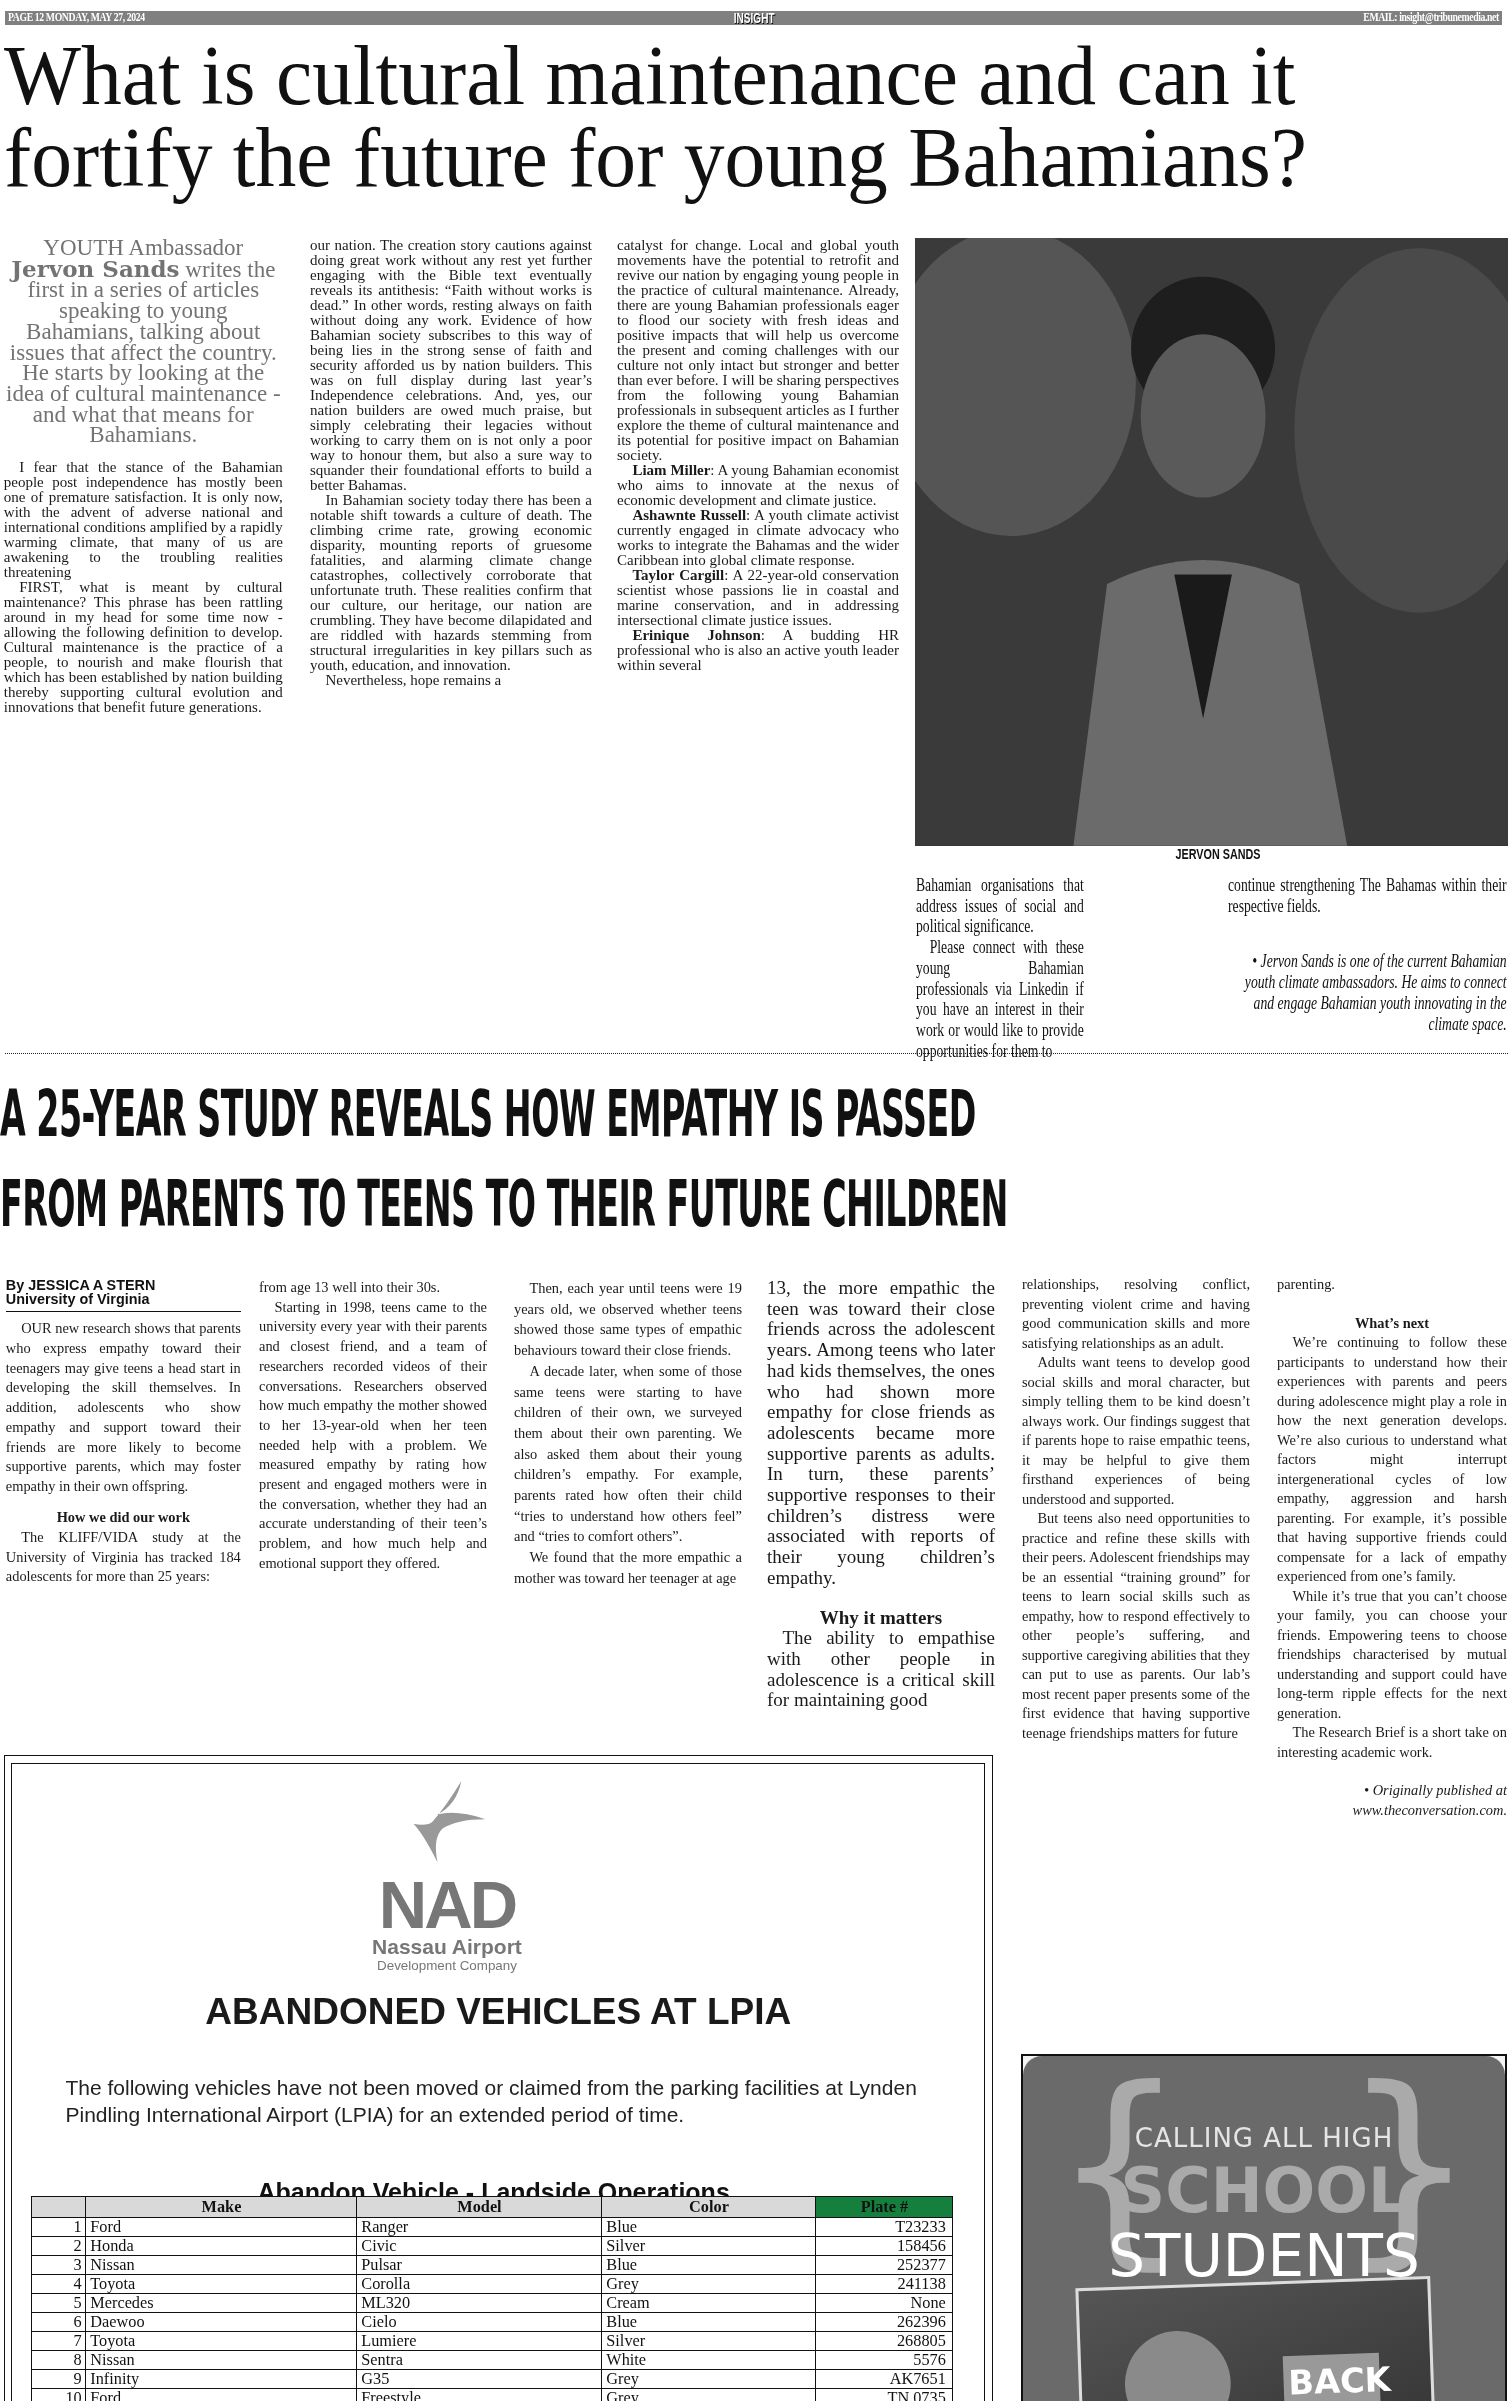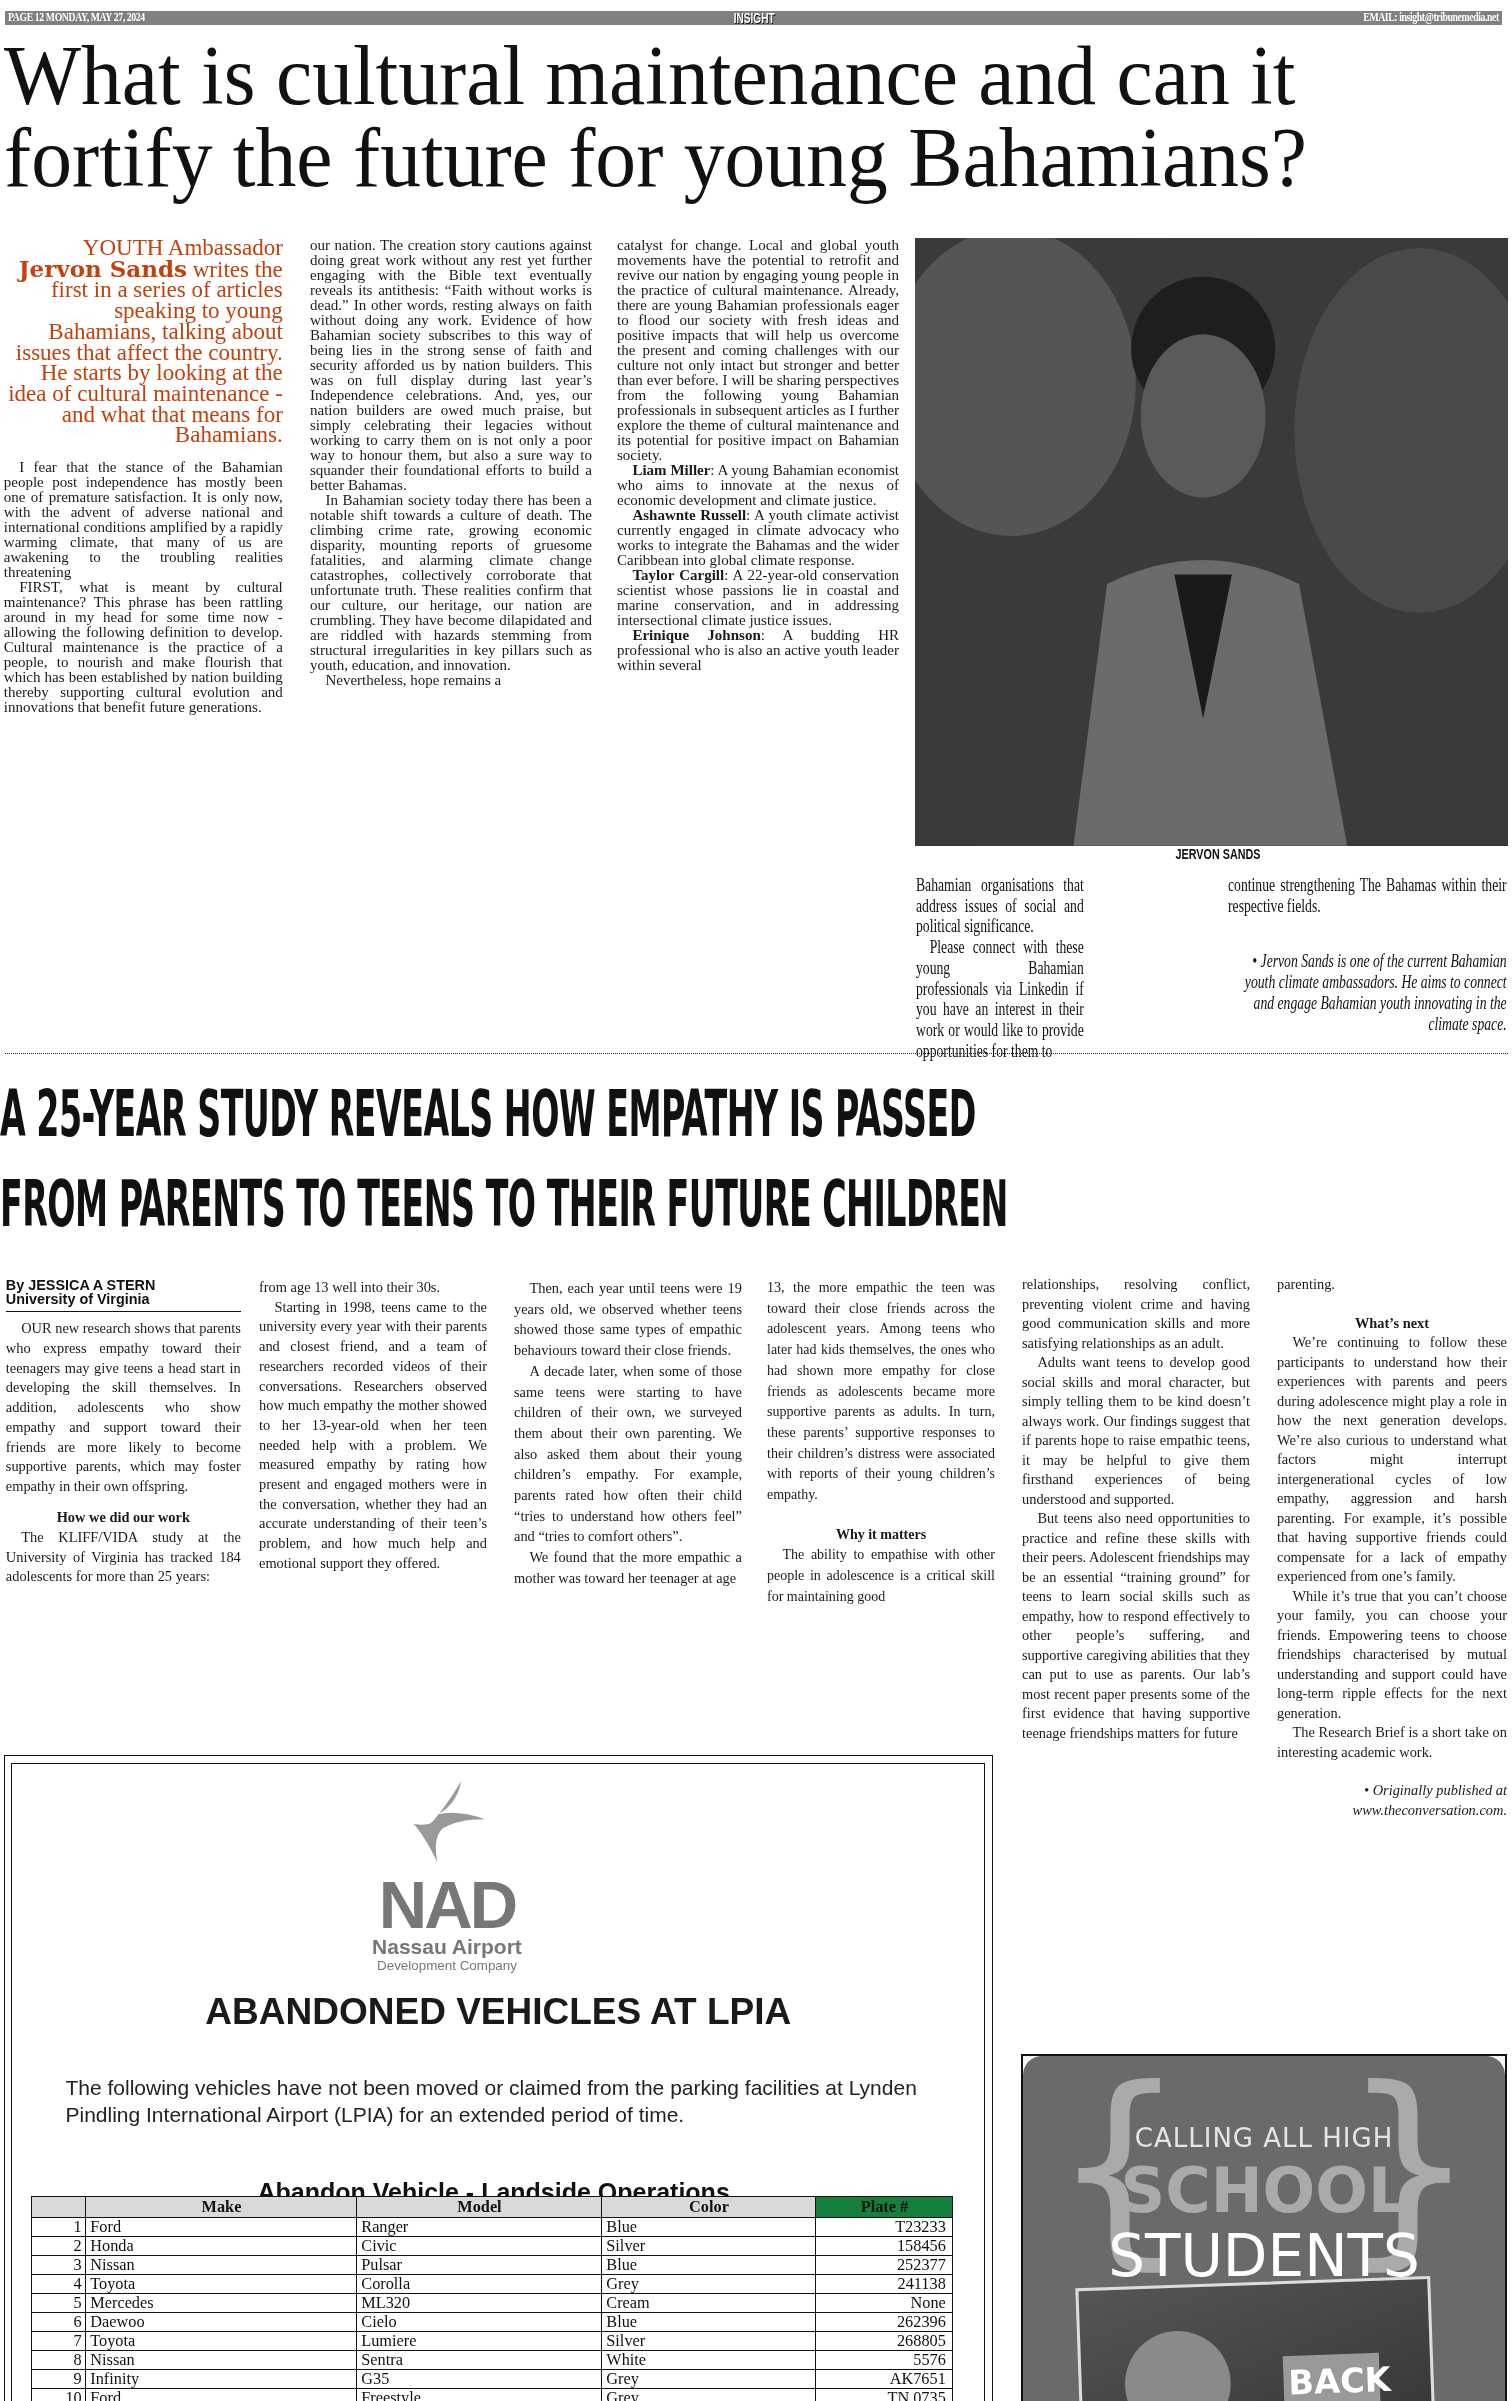--- a/index.html
+++ b/index.html
@@ -19,21 +19,21 @@
             transform: scaleX(0.7); text-shadow: 1px 1px 0 #000; }
 
   
   .h1 { left: 3.8px; top: 34px; width: 1508px; font-family: "Liberation Serif", serif; font-size: 85px;
         line-height: 82px; color: #111; white-space: nowrap; }
   .h1 div { transform: scaleX(0.96); transform-origin: left; }
 
   
   .col { font-family: "Liberation Serif", serif; font-size: 15px; line-height: 15px; text-align: justify; color: #1a1a1a; }
   .col p { text-indent: 15.4px; }
-  .intro { font-size: 24px; line-height: 20.7px; text-align: right; color: #c2410c; }
+  .intro { font-size: 24px; line-height: 20.7px; text-align: center; color: #737373; }
   .intro b { font-weight: 900; }
   .narrow { font-family: "Liberation Serif", serif; font-size: 19px; line-height: 20.7px; text-align: justify;
             transform: scaleX(0.72); transform-origin: left top; }
   .narrow p { text-indent: 19px; }
 
   .photo { left: 915px; top: 238px; width: 593px; height: 608px;
            background: radial-gradient(ellipse at 40% 30%, #777 0%, #4a4a4a 40%, #2a2a2a 100%); overflow: hidden; }
   .caption { left: 1105px; top: 846px; width: 226px; text-align: center; font-family: "Liberation Sans", sans-serif;
              font-weight: bold; font-size: 14.4px; transform: scaleX(0.75); }
 
@@ -168,21 +168,21 @@
 </div>
 <div class="abs col" style="left:259px; top:1278px; width:228px; font-size:14.4px; line-height:19.7px;">
   <p style="text-indent:0">from age 13 well into their 30s.</p>
   <p>Starting in 1998, teens came to the university every year with their parents and closest friend, and a team of researchers recorded videos of their conversations. Researchers observed how much empathy the mother showed to her 13-year-old when her teen needed help with a problem. We measured empathy by rating how present and engaged mothers were in the conversation, whether they had an accurate understanding of their teen’s problem, and how much help and emotional support they offered.</p>
 </div>
 <div class="abs col" style="left:514px; top:1278px; width:228px; font-size:14.4px; line-height:20.7px;">
   <p>Then, each year until teens were 19 years old, we observed whether teens showed those same types of empathic behaviours toward their close friends.</p>
   <p>A decade later, when some of those same teens were starting to have children of their own, we surveyed them about their own parenting. We also asked them about their young children’s empathy. For example, parents rated how often their child “tries to understand how others feel” and “tries to comfort others”.</p>
   <p>We found that the more empathic a mother was toward her teenager at age</p>
 </div>
-<div class="abs col" style="left:767px; top:1278px; width:228px; font-size:14px; line-height:20.7px;">
+<div class="abs col" style="left:767px; top:1278px; width:228px; font-size:19px; line-height:20.7px;">
   <p style="text-indent:0">13, the more empathic the teen was toward their close friends across the adolescent years. Among teens who later had kids themselves, the ones who had shown more empathy for close friends as adolescents became more supportive parents as adults. In turn, these parents’ supportive responses to their children’s distress were associated with reports of their young children’s empathy.</p>
   <p class="sub" style="margin-top:19px;">Why it matters</p>
   <p>The ability to empathise with other people in adolescence is a critical skill for maintaining good</p>
 </div>
 <div class="abs col" style="left:1022px; top:1275px; width:228px; font-size:14.4px; line-height:19.5px;">
   <p style="text-indent:0">relationships, resolving conflict, preventing violent crime and having good communication skills and more satisfying relationships as an adult.</p>
   <p>Adults want teens to develop good social skills and moral character, but simply telling them to be kind doesn’t always work. Our findings suggest that if parents hope to raise empathic teens, it may be helpful to give them firsthand experiences of being understood and supported.</p>
   <p>But teens also need opportunities to practice and refine these skills with their peers. Adolescent friendships may be an essential “training ground” for teens to learn social skills such as empathy, how to respond effectively to other people’s suffering, and supportive caregiving abilities that they can put to use as parents. Our lab’s most recent paper presents some of the first evidence that having supportive teenage friendships matters for future</p>
 </div>
 <div class="abs col" style="left:1277px; top:1275px; width:230px; font-size:14.4px; line-height:19.5px;">

